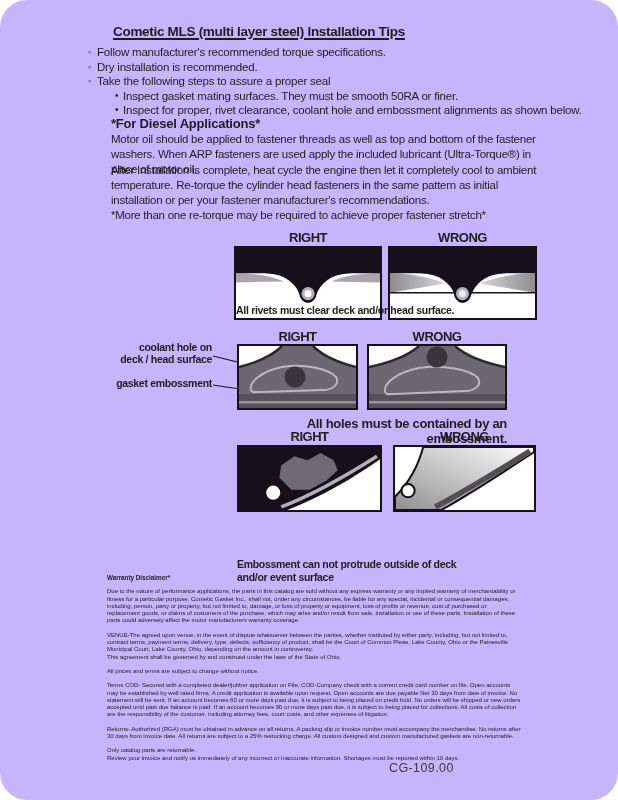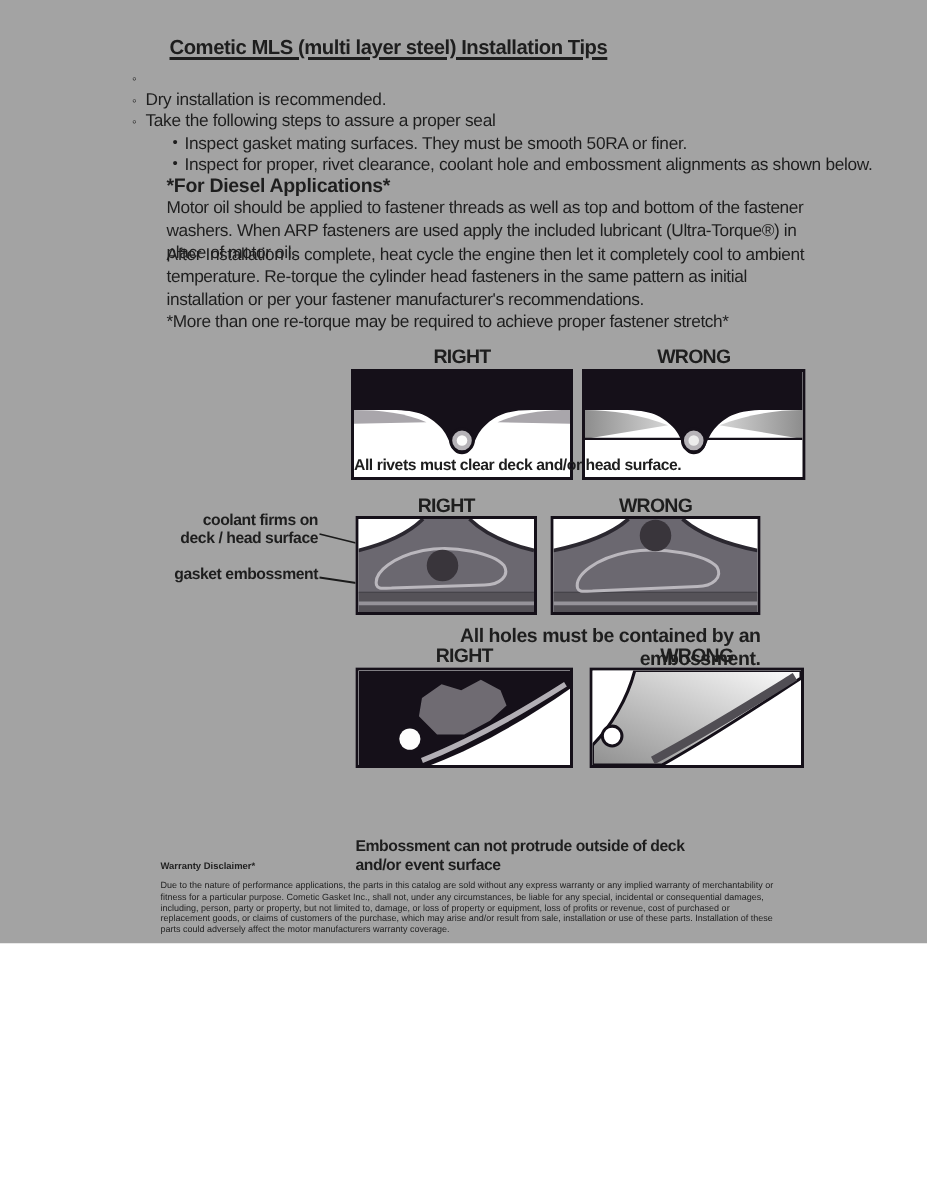--- a/index.html
+++ b/index.html
@@ -1,17 +1,17 @@
 <!DOCTYPE html>
 <html><head>
 <meta charset="utf-8">
 <style>
   html,body{margin:0;padding:0;background:#ffffff;}
-  .page{position:relative;width:618px;height:629px;background:#a3a3a3;overflow:hidden;
-        font-family:"Liberation Sans", sans-serif;color:#1e1e1e;}
+  .page{position:relative;width:618px;height:800px;background:#c4b5fd;overflow:hidden;
+        font-family:"Liberation Sans", sans-serif;color:#1e1e1e;border-radius:27px;}
   .abs{position:absolute;}
 
   .title{font-size:13.5px;font-weight:bold;letter-spacing:-0.3px;
          text-decoration:underline;text-underline-offset:2px;text-decoration-thickness:1.5px;
          white-space:nowrap;}
   .bullets{font-size:11.5px;letter-spacing:-0.2px;line-height:14.5px;white-space:nowrap;}
   .b-row{display:flex;}
   .b-mark{width:9px;flex:0 0 9px;font-size:9px;line-height:14.5px;}
   .sb-row{display:flex;padding-left:27px;}
   .sb-mark{width:8px;flex:0 0 8px;font-size:10px;line-height:14.5px;}
@@ -39,20 +39,21 @@
 </head>
 <body>
 
 <div class="page">
 
   <div class="abs title" style="left:113px;top:24px;">Cometic MLS (multi layer steel) Installation Tips</div>
 
   <div class="abs bullets" style="left:88px;top:45px;">
     <div class="b-row">
       <span class="b-mark">◦</span>
+      <span>Follow manufacturer's recommended torque specifications.</span>
     </div>
     <div class="b-row">
       <span class="b-mark">◦</span>
       <span>Dry installation is recommended.</span>
     </div>
     <div class="b-row">
       <span class="b-mark">◦</span>
       <span>Take the following steps to assure a proper seal</span>
     </div>
     <div class="sb-row">
@@ -103,21 +104,21 @@
       <circle cx="72" cy="45" r="3.5" fill="#ececec"></circle>
     </svg>
   </div>
 
   <div class="abs caption" style="left:236px;top:304px;">All rivets must clear deck and/or head surface.</div>
 
   <div class="abs dlabel" style="left:237px;top:329px;width:121px;">RIGHT</div>
   <div class="abs dlabel" style="left:367px;top:329px;width:140px;">WRONG</div>
 
   <div class="abs anno" style="left:100px;top:341px;">
-    <div>coolant firms on</div>
+    <div>coolant hole on</div>
     <div>deck / head surface</div>
   </div>
   <div class="abs anno" style="left:100px;top:377px;">gasket embossment</div>
 
   <svg class="abs" style="left:120px;top:340px;" width="180" height="60" viewBox="0 0 180 60">
     <line x1="93" y1="16" x2="170" y2="35" stroke="#1a1a1a" stroke-width="1.2"></line>
     <line x1="93" y1="45" x2="133" y2="51" stroke="#1a1a1a" stroke-width="1.2"></line>
   </svg>
 
   <div class="abs diag-box2" style="left:237px;top:344px;width:121px;height:66px;">

